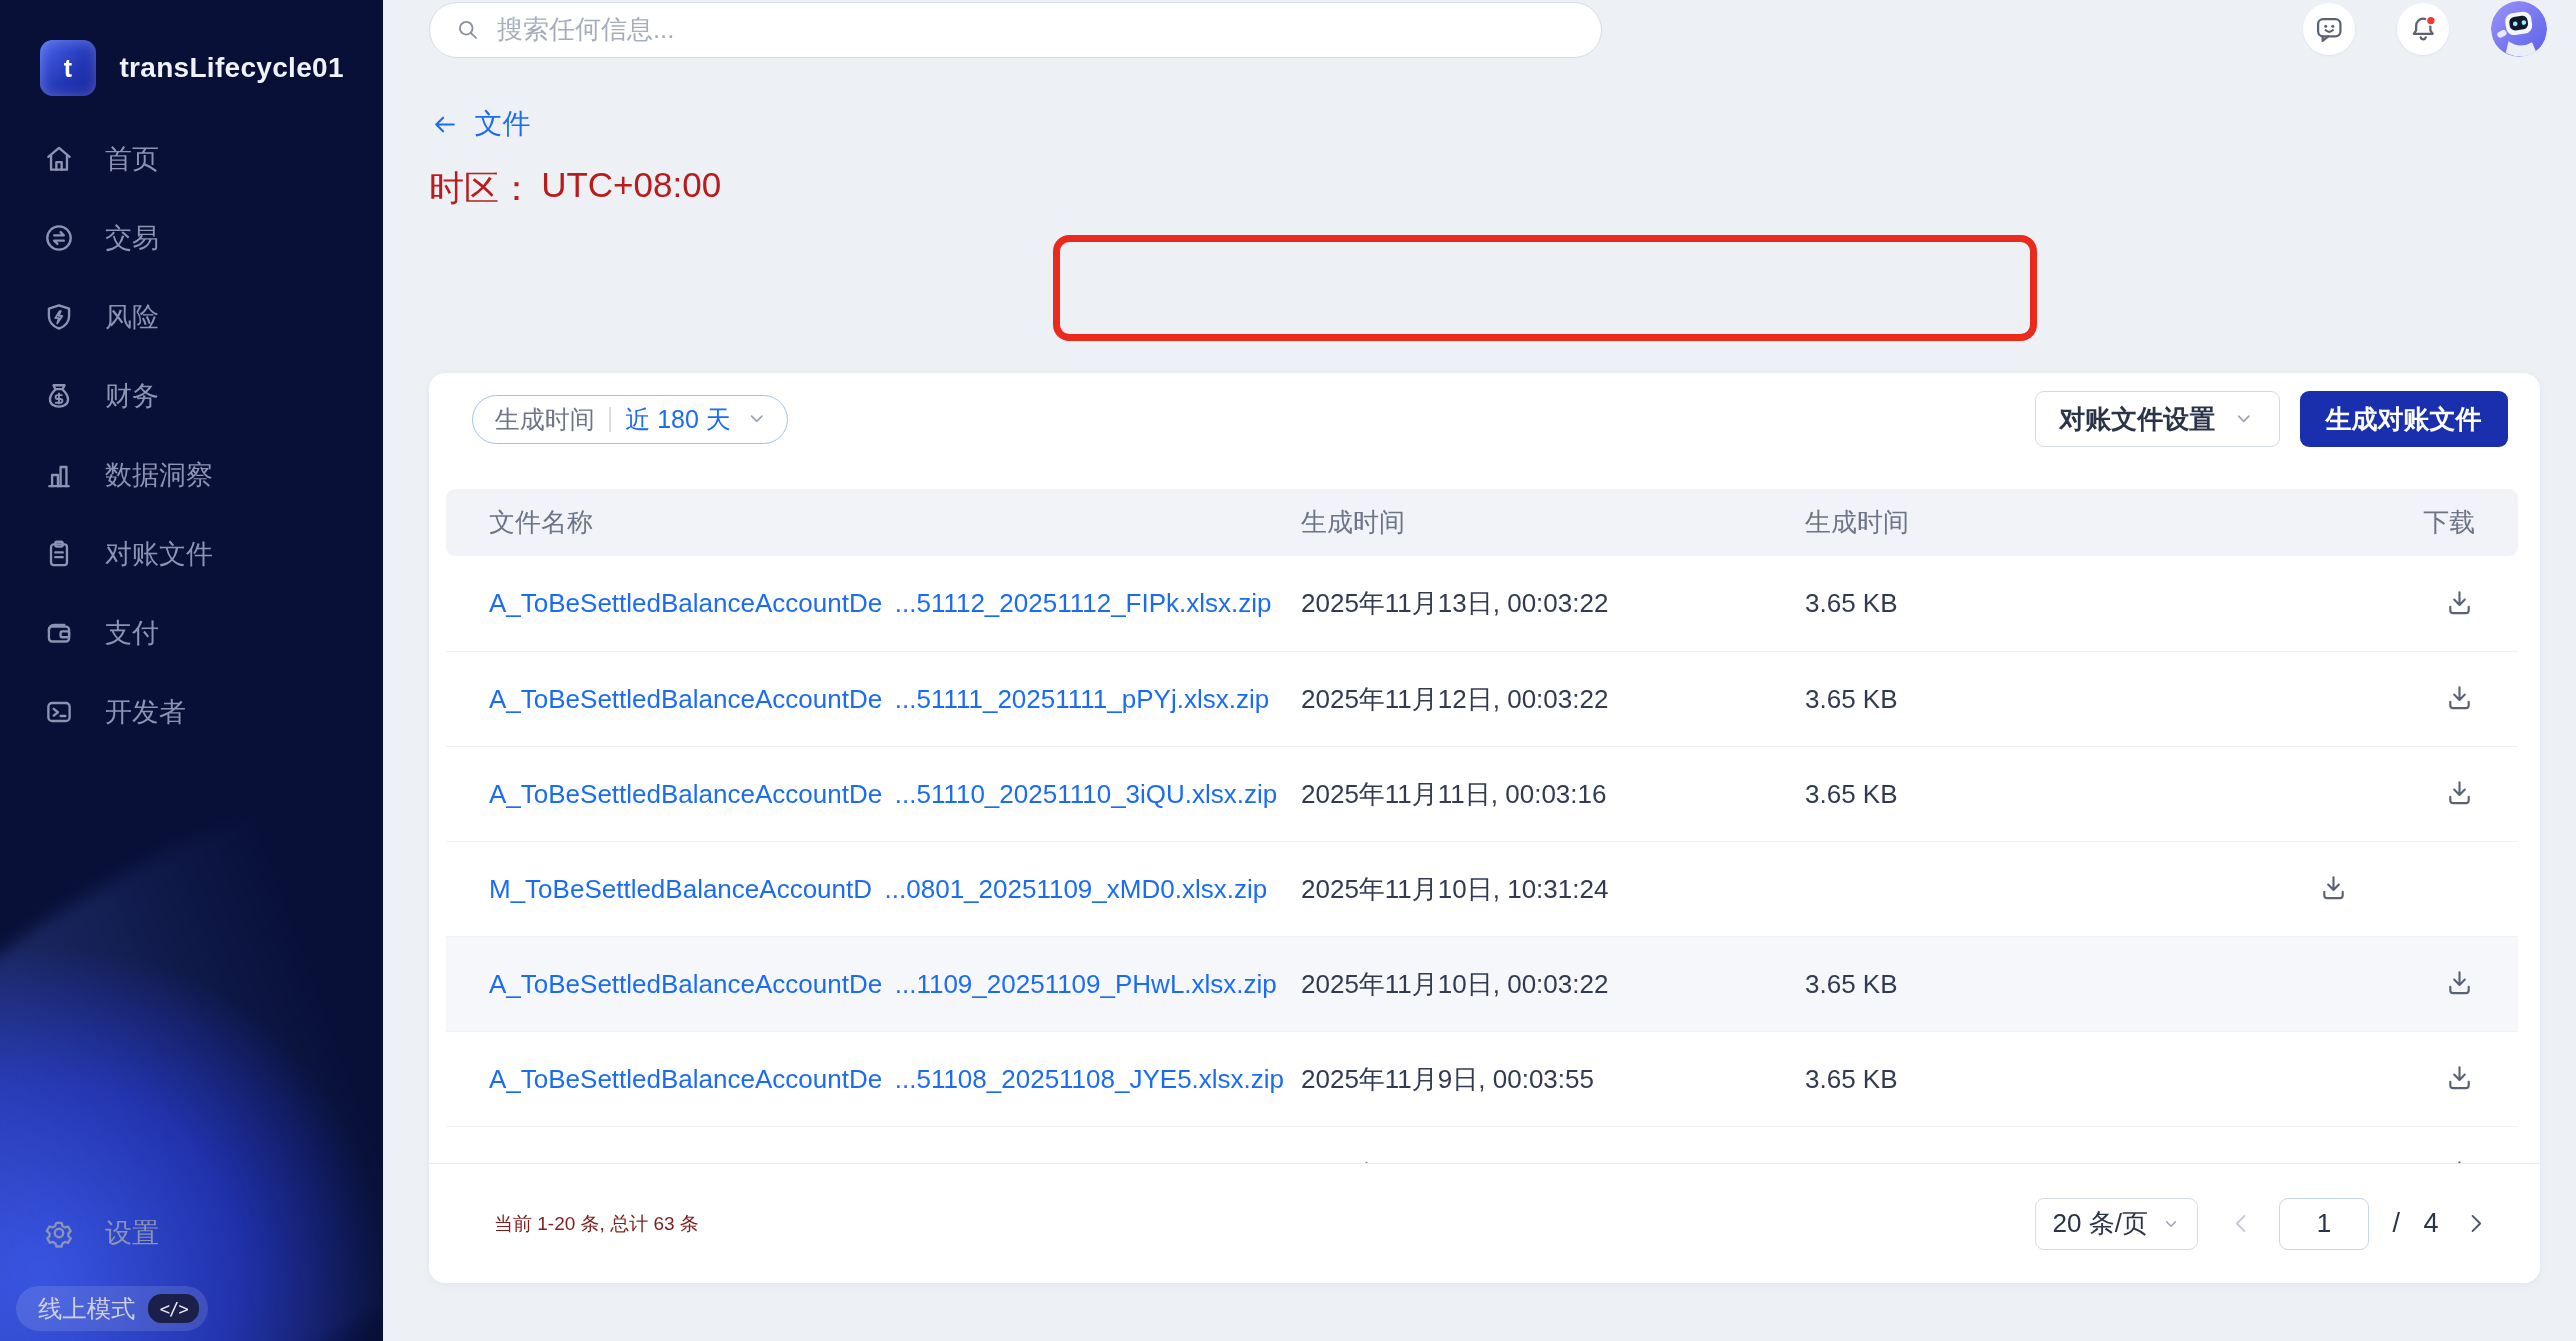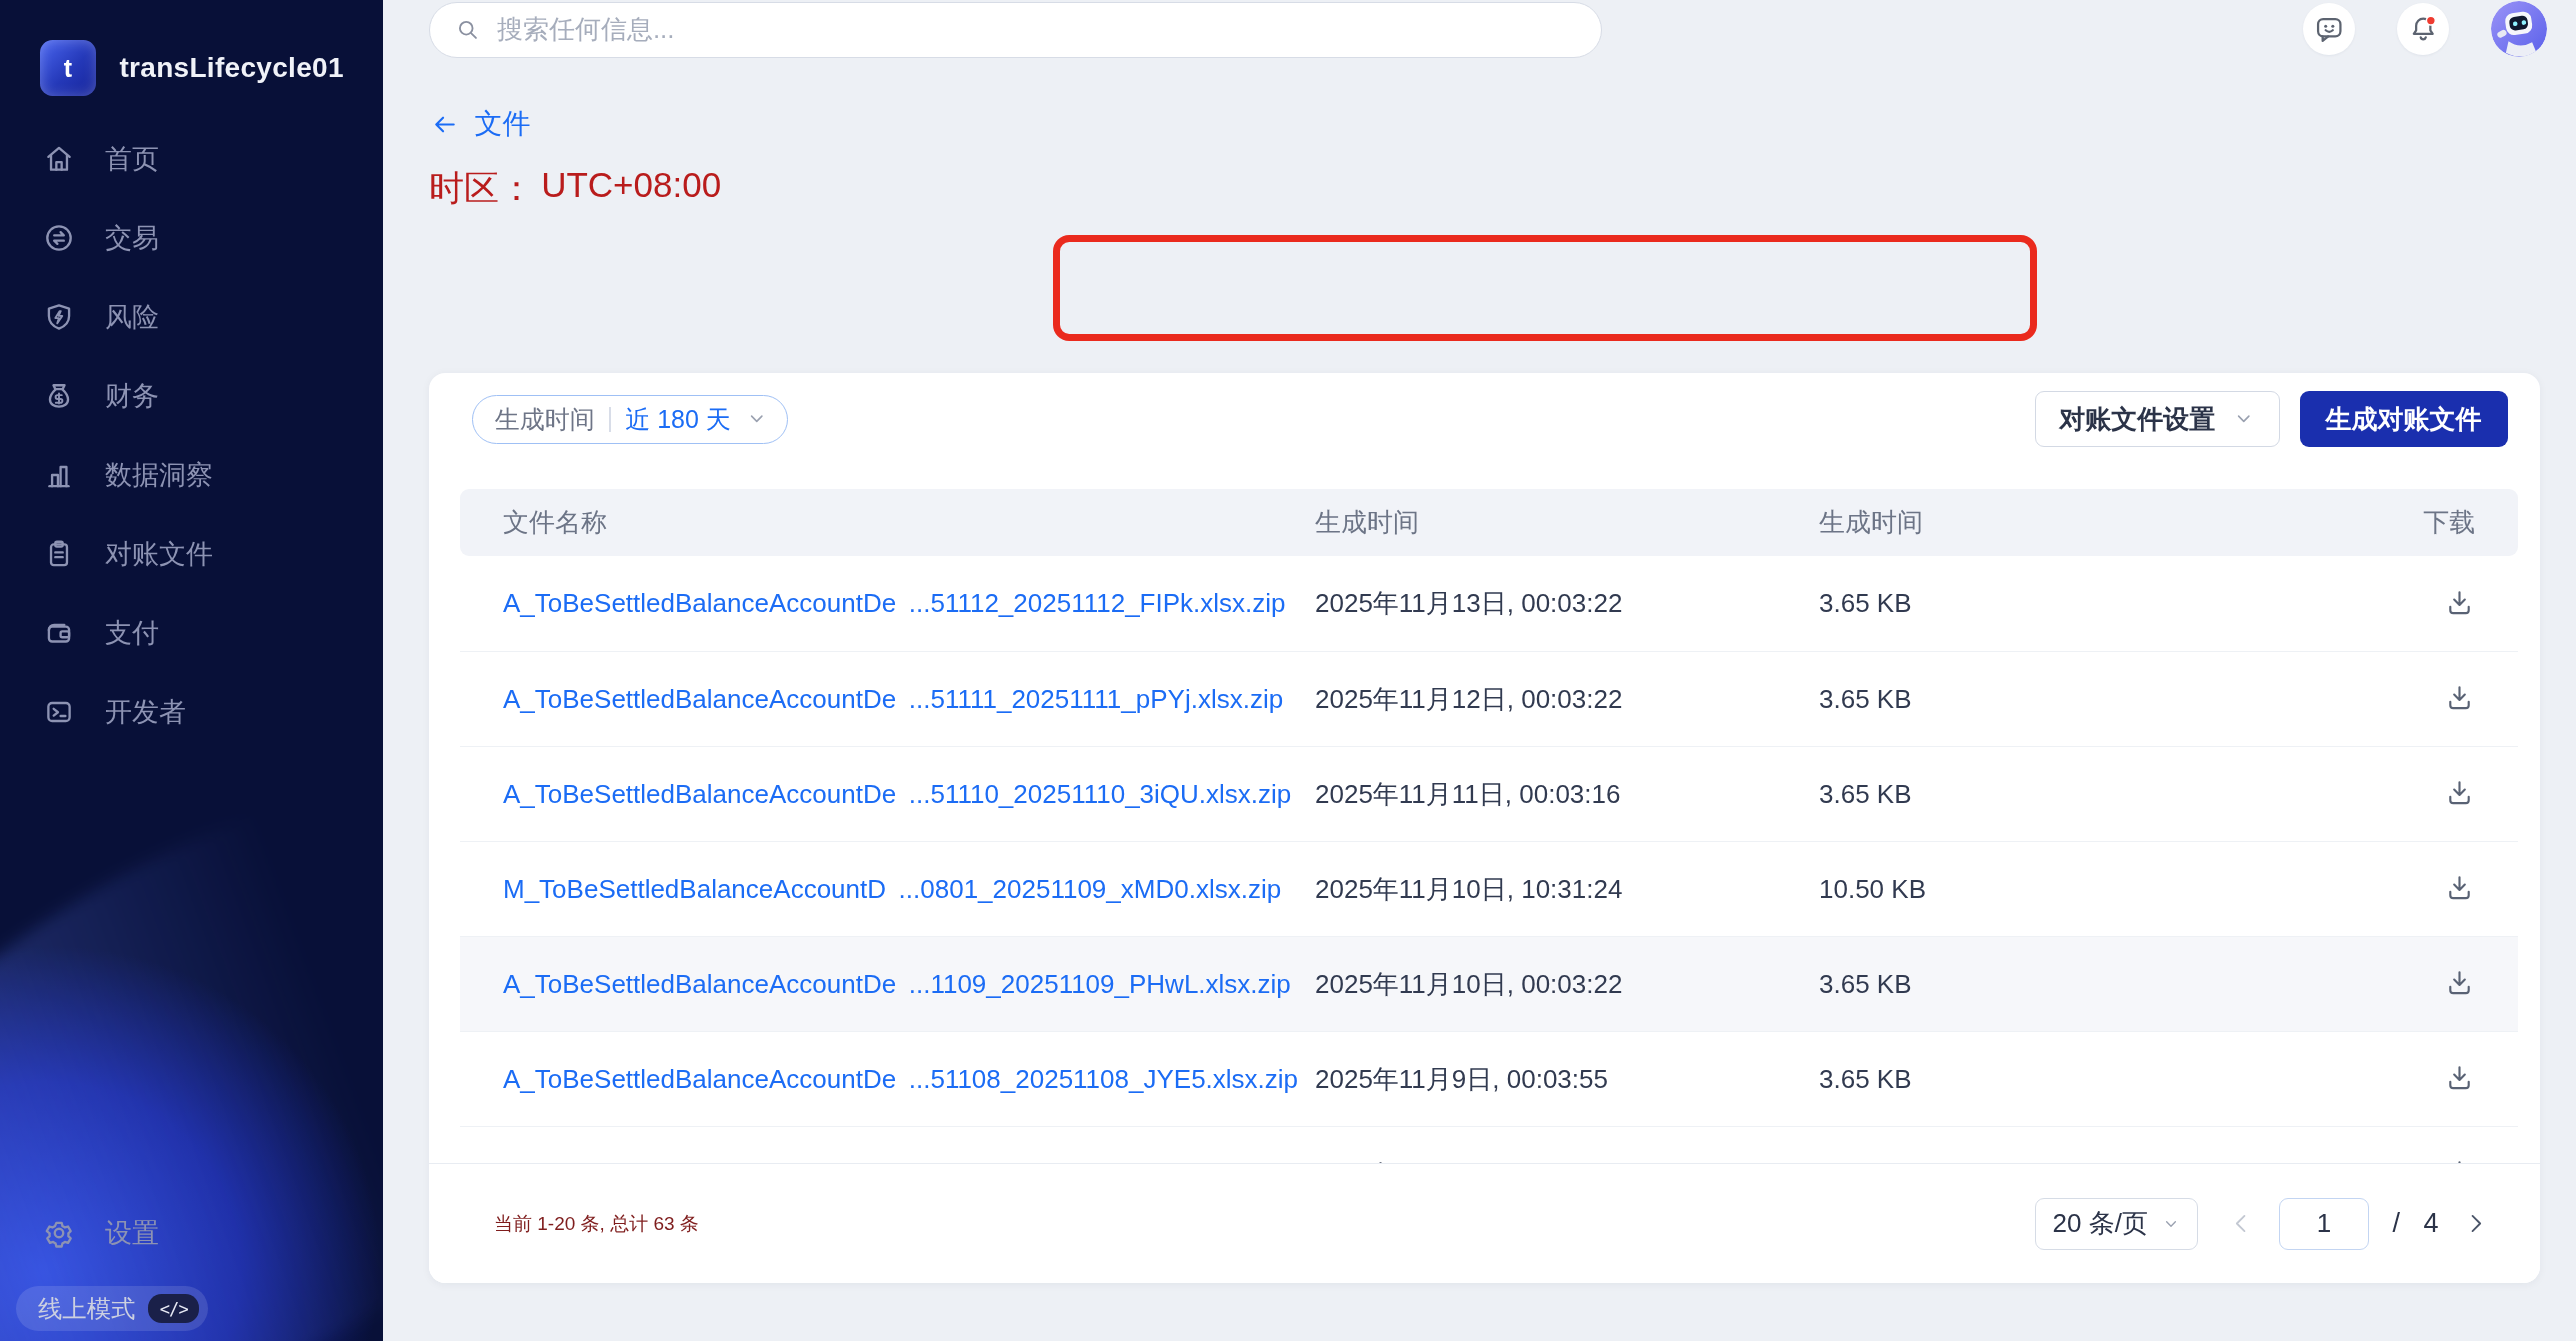--- a/index.html
+++ b/index.html
@@ -126,21 +126,21 @@
     height:56px;background:#fff;border:1.8px solid #d3d9e4;border-radius:9px;cursor:pointer;
     display:flex;align-items:center;gap:16.2px;padding:0 23.5px;
     font-size:26px;font-weight:600;color:#2b3348;
   }
   .btn-primary{
     height:56px;background:var(--primary-button,#1a2fae);border:none;border-radius:9px;cursor:pointer;
     padding:0 26px;font-size:26px;font-weight:600;color:#fff;
   }
 
   
-  .table-wrap{position:absolute;top:116px;left:31px;right:21.7px;}
+  .table-wrap{position:absolute;top:116px;left:17px;right:21.7px;}
   .thead,.trow{
     display:grid;grid-template-columns:812px 504px 1fr 126px;
     align-items:center;padding:0 43px;box-sizing:border-box;
   }
   .thead{height:67px;background:#f1f3f8;border-radius:9px;font-size:26px;color:#6c7486;}
   .col-dl{text-align:right;}
   .tbody{height:607px;overflow:hidden;}
   .trow{height:95px;}
   .trow + .trow{border-top:0.9px solid #eef1f5;}
   .trow.hl{background:#f6f7fa;}
@@ -462,21 +462,20 @@
           </div>
 
           <div class="trow">
             <div class="col-name">
               <a class="fname">
                 <span>M_ToBeSettledBalanceAccountD</span>
                 <span>...0801_20251109_xMD0.xlsx.zip</span>
               </a>
             </div>
             <div class="cell-time">2025年11月10日, 10:31:24</div>
-            <div class="cell-size">10.50 KB</div>
             <div class="col-dl">
               <button class="dl-btn">
                 <span class="dl-glyph">
                   <svg viewBox="0 0 32 32" fill="none" stroke="currentColor" stroke-width="2.2" stroke-linecap="round" stroke-linejoin="round">
                     <path d="M16 5.5 V18 M10.5 13 l5.5 5.5 5.5 -5.5"></path>
                     <path d="M6.5 20.5 v3.5 a3 3 0 0 0 3 3 h13 a3 3 0 0 0 3 -3 v-3.5"></path>
                   </svg>
                 </span>
               </button>
             </div>

